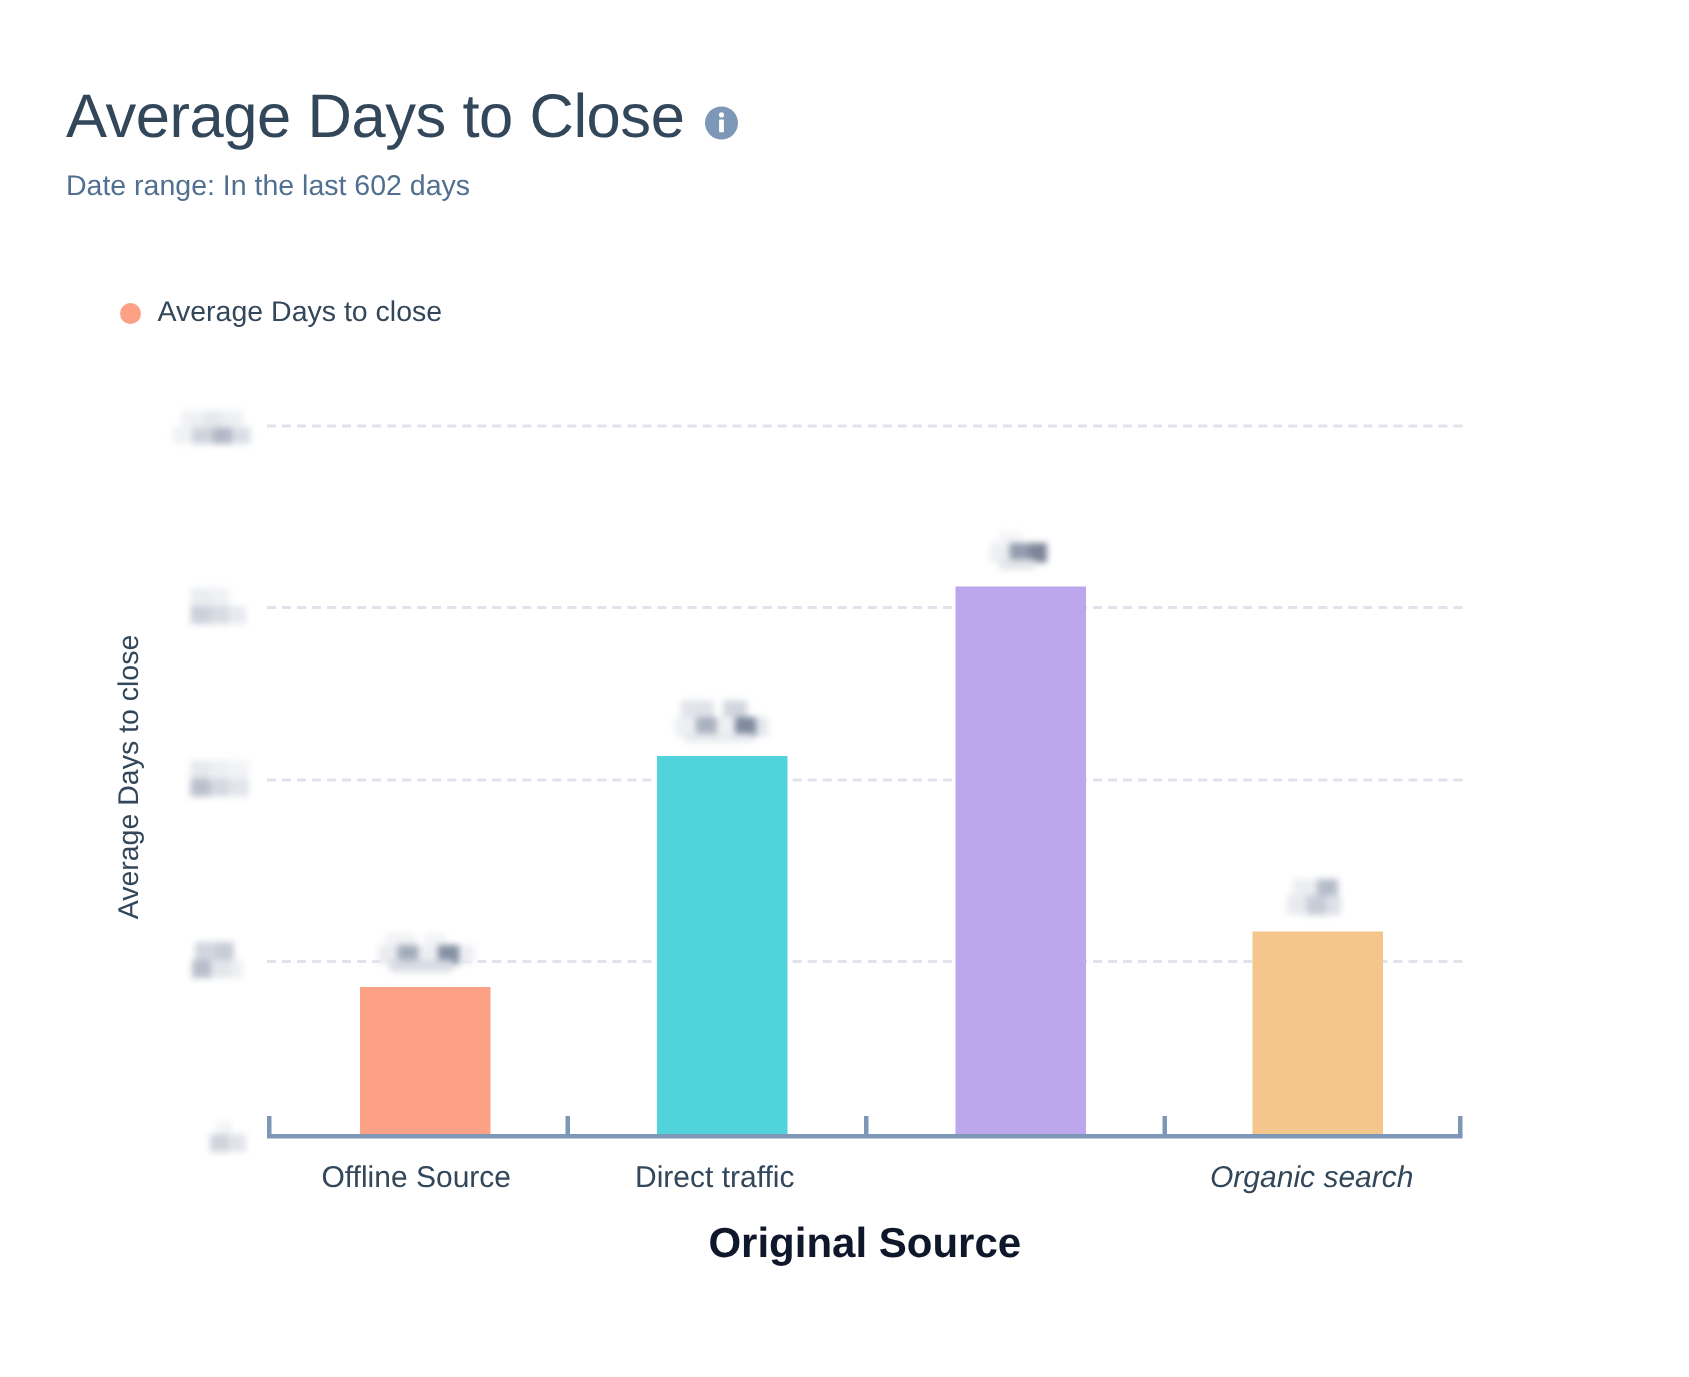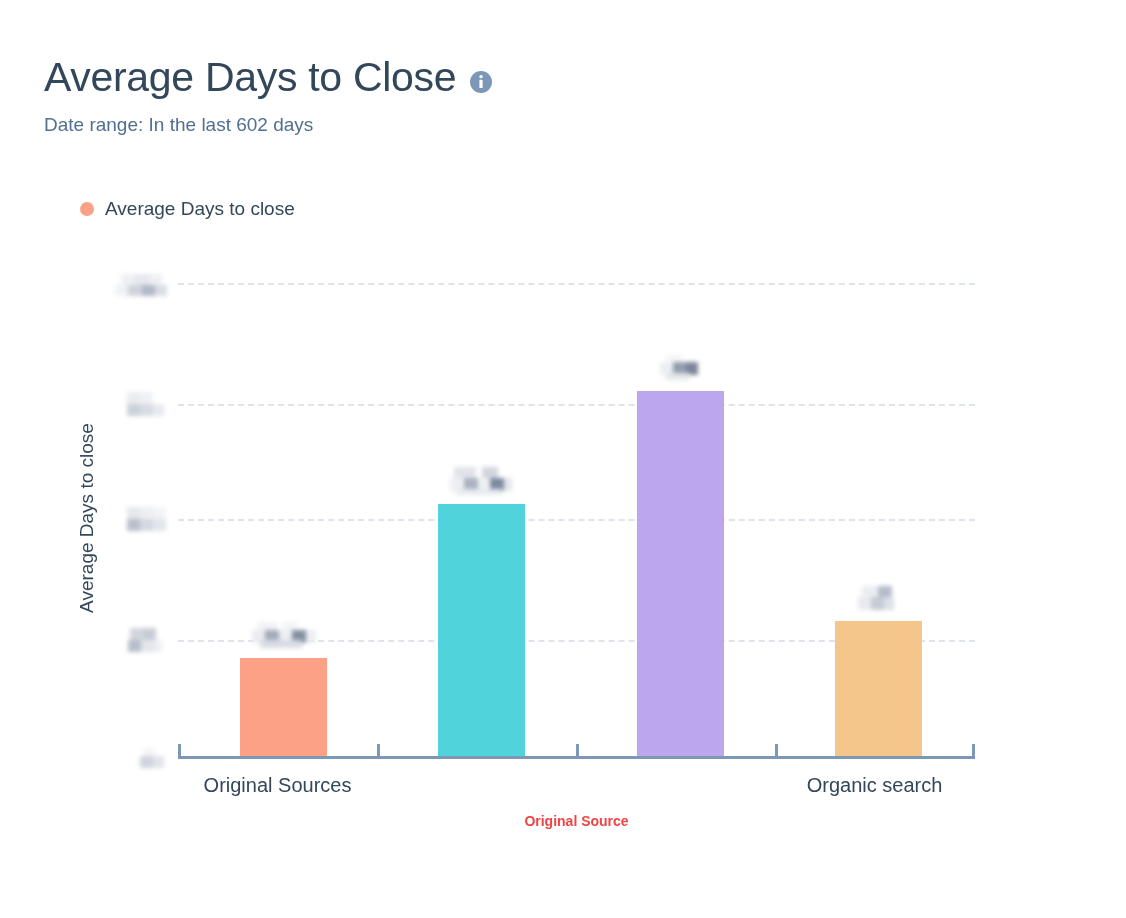--- a/index.html
+++ b/index.html
@@ -156,23 +156,23 @@
     color: #33475b;
     white-space: nowrap;
   }
 
   .x-axis-title {
     position: absolute;
     top: 813px;
     left: 178px;
     width: 797px;
     text-align: center;
-    font-size: 14px;
+    font-size: 28px;
     font-weight: 700;
-    color: #ef4444;
+    color: #0f172a;
   }
 </style>
 </head>
 <body>
 
 <div class="report">
 
   <div class="header">
     <div class="title-row">
       <div class="chart-title">Average Days to Close</div>
@@ -289,19 +289,20 @@
 
     <div class="bar" style="left:835px; width:87px; height:135px; background:#f5c68c;"></div>
 
     <div class="x-axis-line"></div>
     <div class="x-tick" style="left:178px"></div>
     <div class="x-tick" style="left:377px"></div>
     <div class="x-tick" style="left:576px"></div>
     <div class="x-tick" style="left:775px"></div>
     <div class="x-tick" style="left:972px"></div>
 
-    <div class="x-label" style="left:178px; width:199px;">Original Sources</div>
-    <div class="x-label" style="left:775px; width:199px;">Organic search</div>
+    <div class="x-label" style="left:178px; width:199px;">Offline Source</div>
+    <div class="x-label" style="left:377px; width:199px;">Direct traffic</div>
+    <div class="x-label" style="left:775px; width:199px;font-style:italic;">Organic search</div>
 
     <div class="x-axis-title">Original Source</div>
 
   </div>
 </div>
 
 </body></html>

